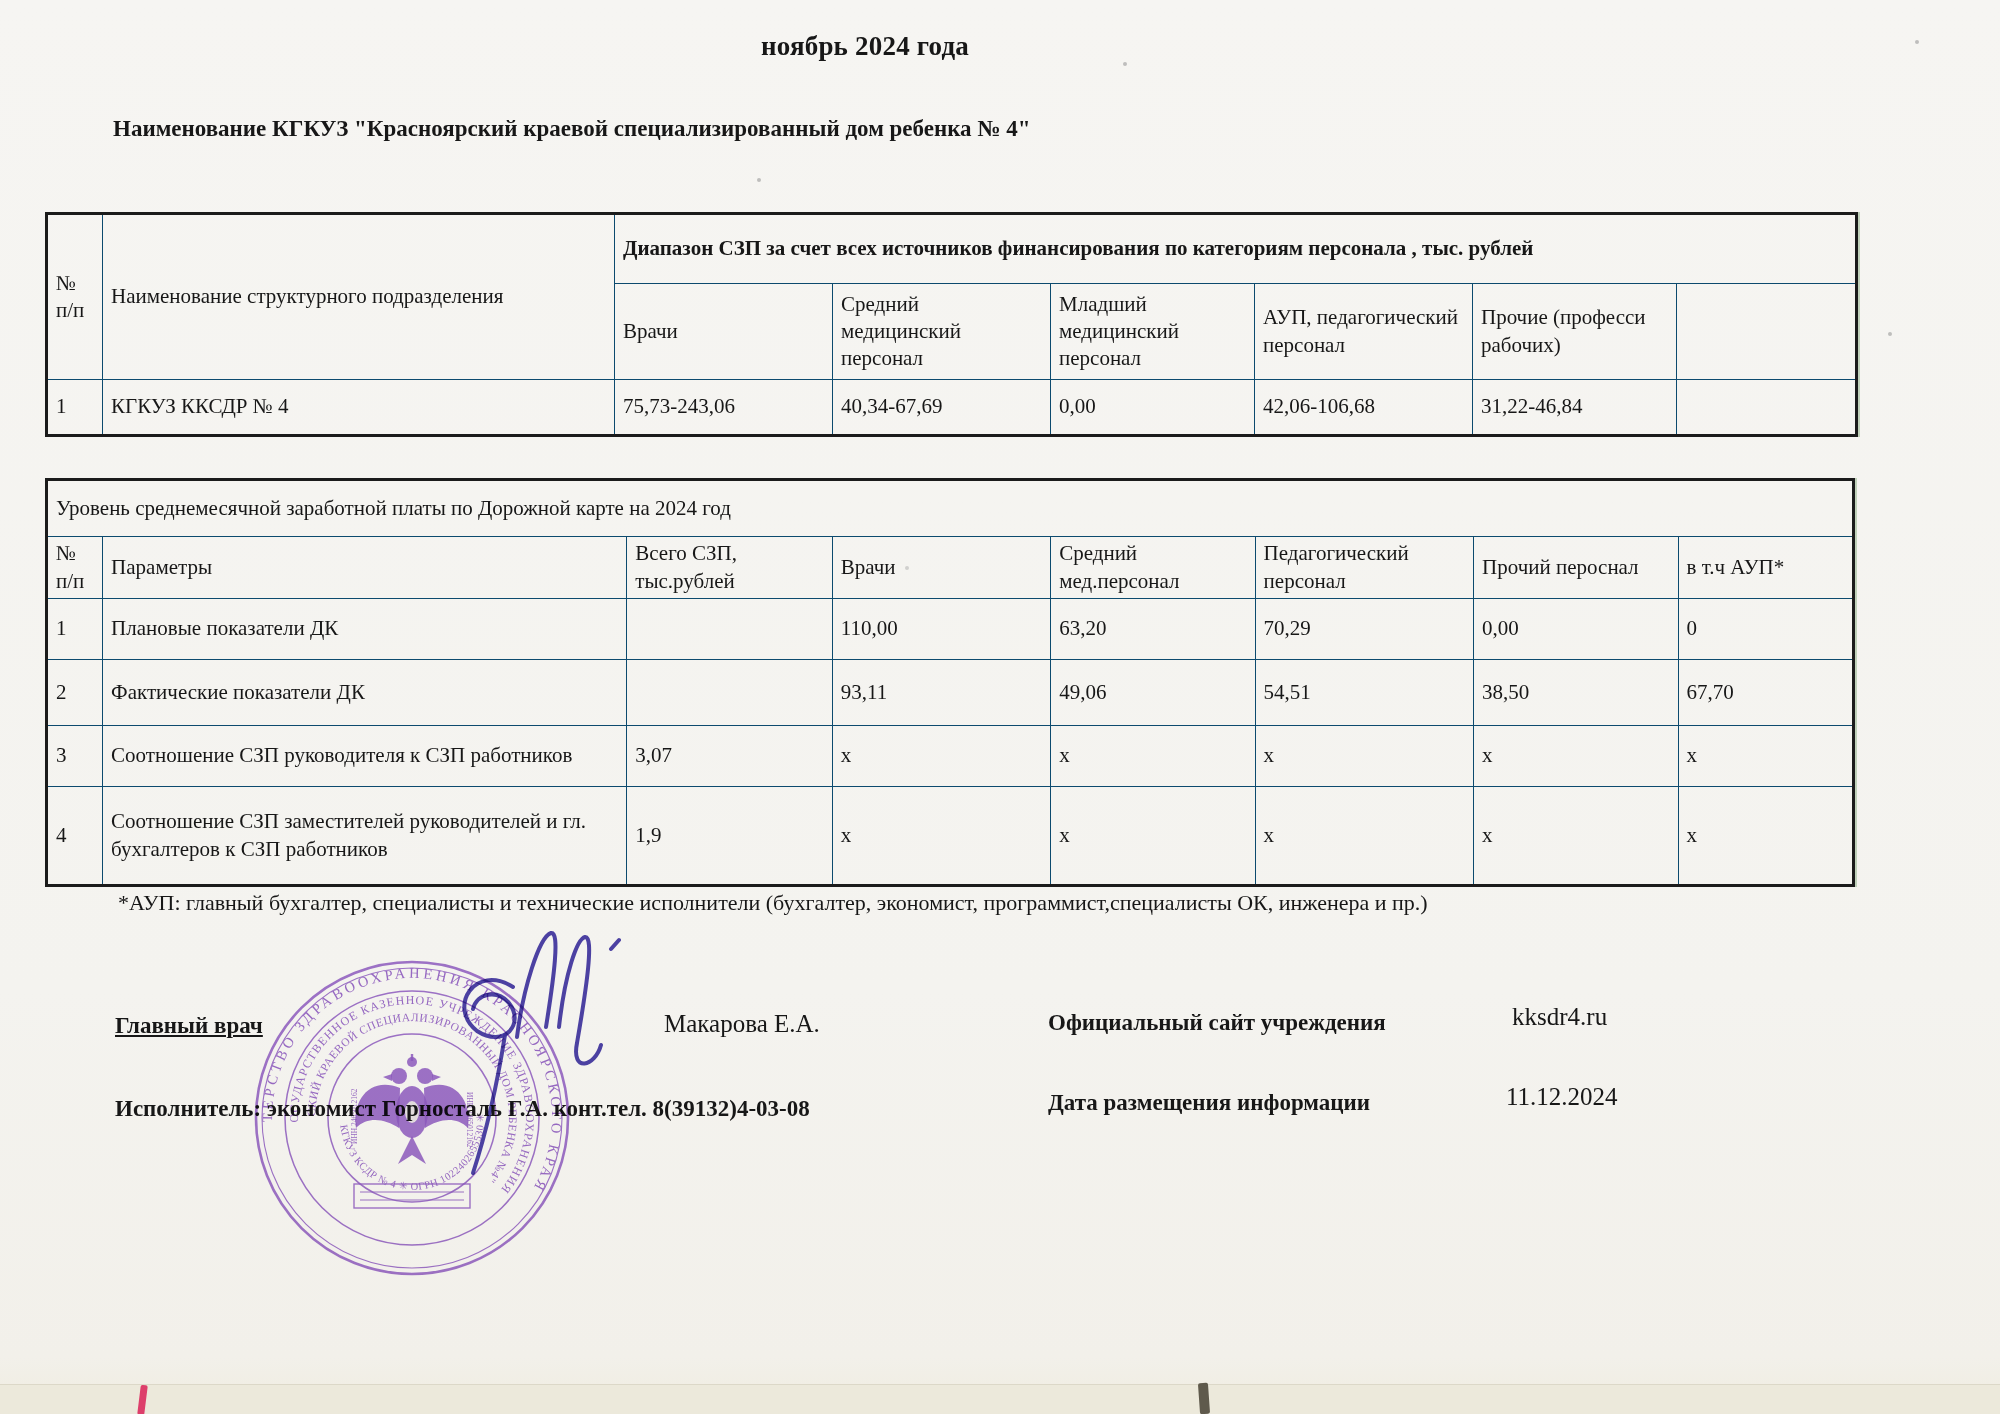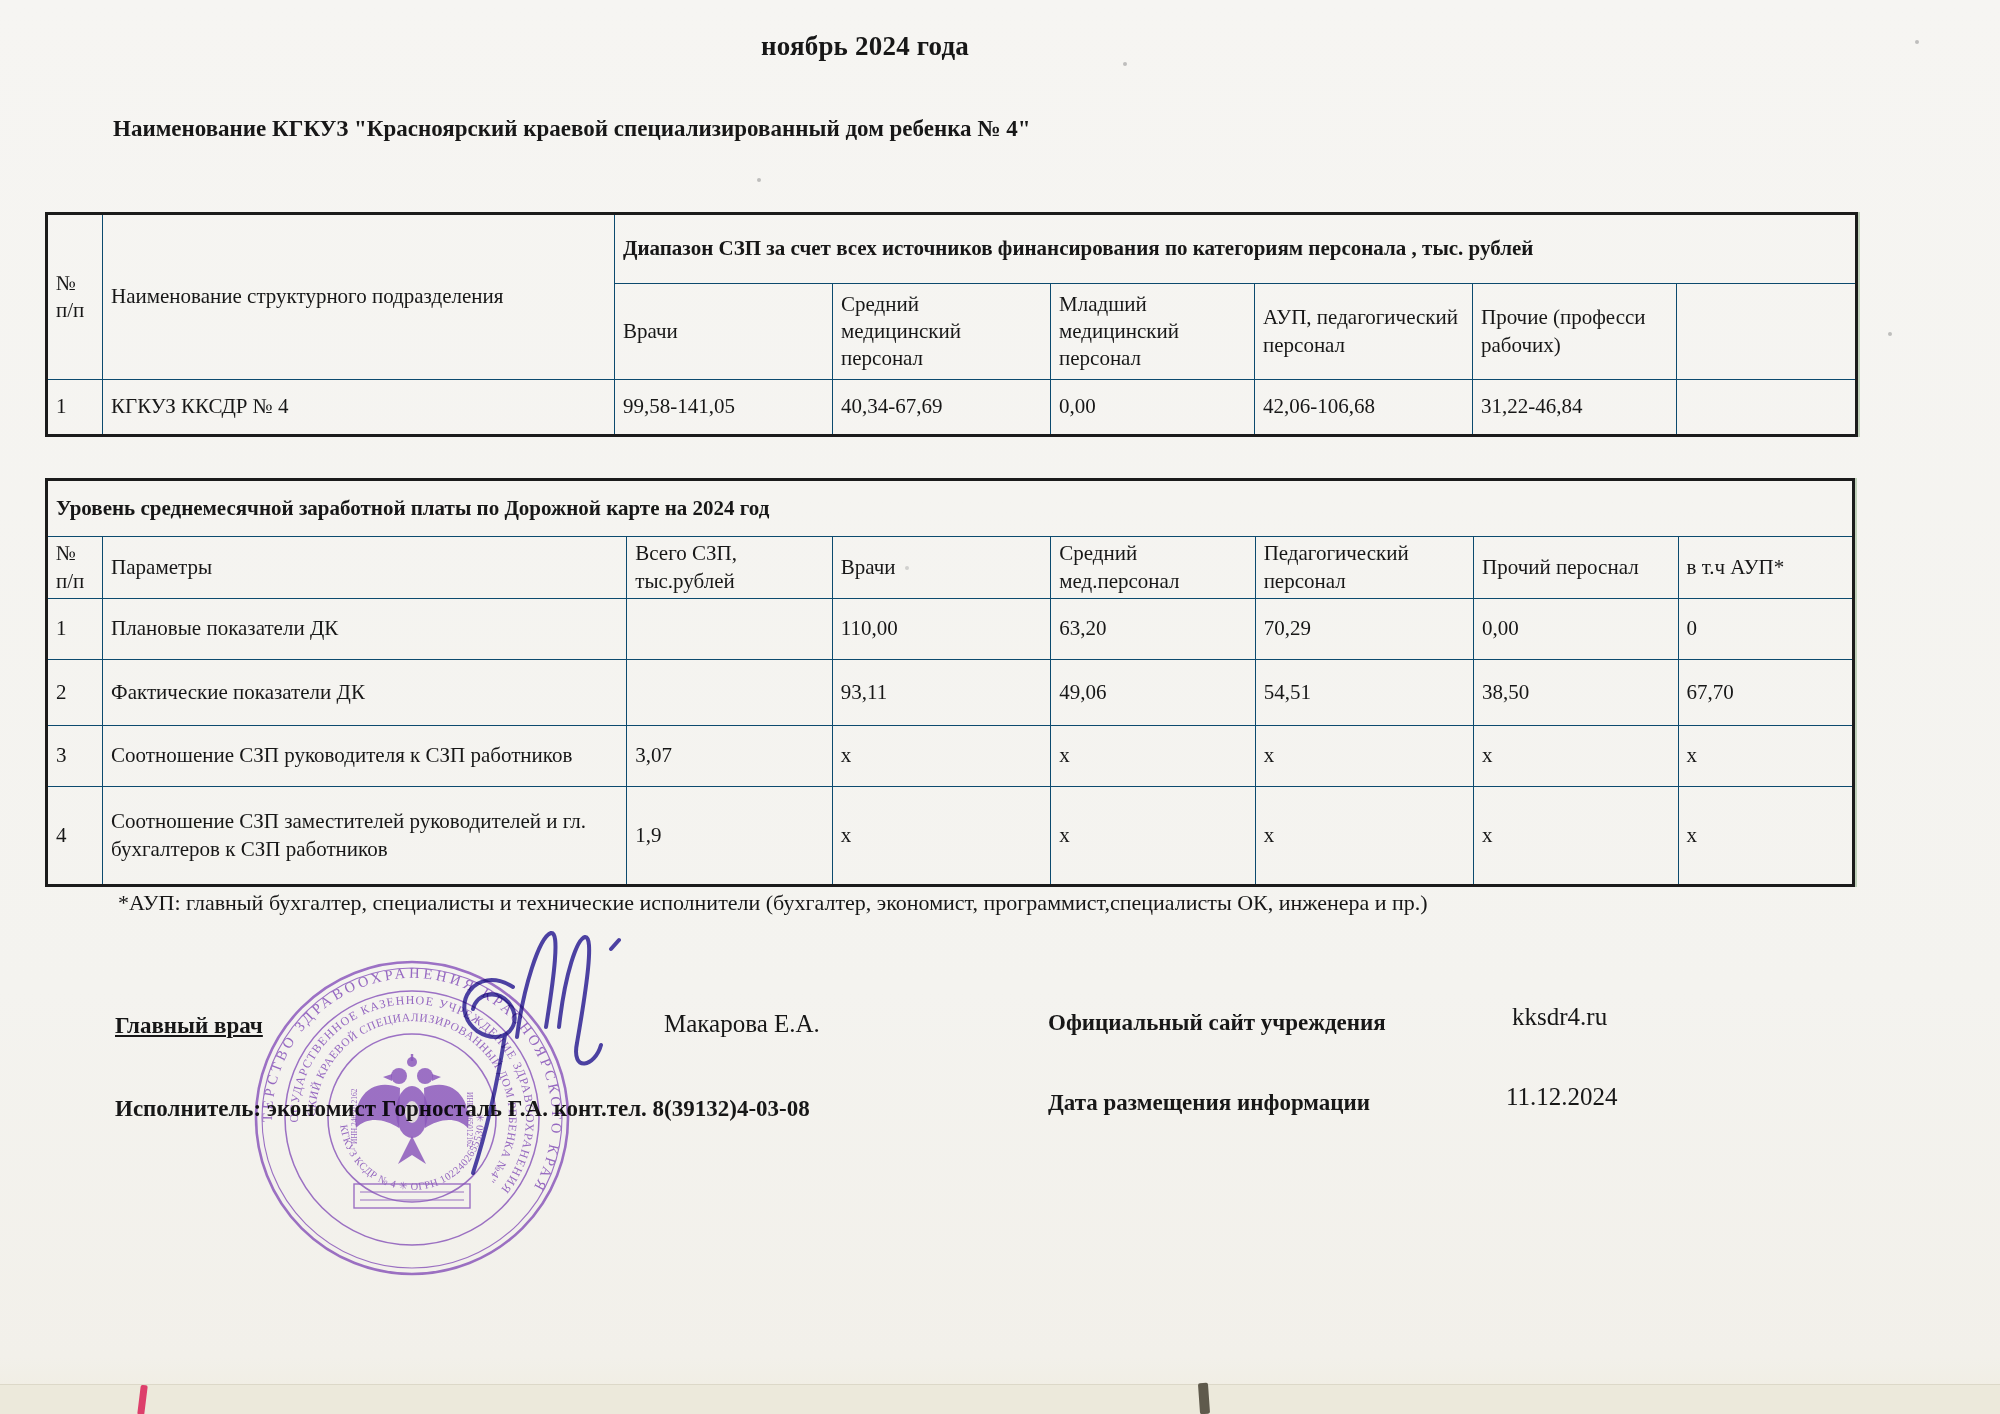--- a/index.html
+++ b/index.html
@@ -14,21 +14,21 @@
   .title-line{font-weight:bold;font-size:27px;line-height:1.55;letter-spacing:.2px;}
   .org-line{left:113px;top:116px;font-weight:bold;font-size:23px;}
   
   table.doc{border-collapse:collapse;table-layout:fixed;position:absolute;
             border:3px solid #1b1b1b; box-shadow:2px 0 0 rgba(70,130,60,.30);}
   table.doc td{border:1px solid #0c4a6e;padding:2px 8px;
                vertical-align:middle;font-size:21px;line-height:1.3;overflow:hidden;}
   td.left{text-align:left;padding-left:10px;}
   td.group-head{font-weight:bold;font-size:22px;}
   td.subhead{line-height:1.6;}
-  td.t2title{font-weight:bold;font-size:25px;border-bottom:3px solid #1b1b1b;}
+  td.t2title{font-weight:normal;font-size:25px;border-bottom:3px solid #1b1b1b;}
   
   .footnote{left:118px;top:890px;font-size:22px;}
   .f-label{font-weight:bold;font-size:23px;}
   .f-value{font-size:25px;}
   
   .scan-band{left:0;top:1384px;width:2000px;height:30px;background:#ece9db;border-top:1px solid #dcd8c8;}
   .mark-red{left:139px;top:1385px;width:7px;height:30px;background:#dd3f6b;transform:rotate(7deg);border-radius:2px;}
   .mark-dark{left:1199px;top:1383px;width:10px;height:31px;background:#5f5a4c;transform:rotate(-4deg);border-radius:2px;}
   .speck{width:4px;height:4px;border-radius:50%;background:#9a9a9a;opacity:.6;}
   
@@ -64,21 +64,21 @@
     <td class="subhead">Врачи</td>
     <td class="subhead">Средний медицинский персонал</td>
     <td class="subhead">Младший медицинский персонал</td>
     <td class="subhead">АУП, педагогический персонал</td>
     <td class="subhead">Прочие (професси рабочих)</td>
     <td class="subhead"></td>
   </tr>
   <tr style="height:56px">
     <td>1</td>
     <td class="left">КГКУЗ ККСДР № 4</td>
-    <td>99,58-141,05</td>
+    <td>75,73-243,06</td>
     <td>40,34-67,69</td>
     <td>0,00</td>
     <td>42,06-106,68</td>
     <td>31,22-46,84</td>
     <td></td>
   </tr>
 </tbody>
   </table>
 
 <table class="doc" style="left:45px;top:478px;width:1810px;">

